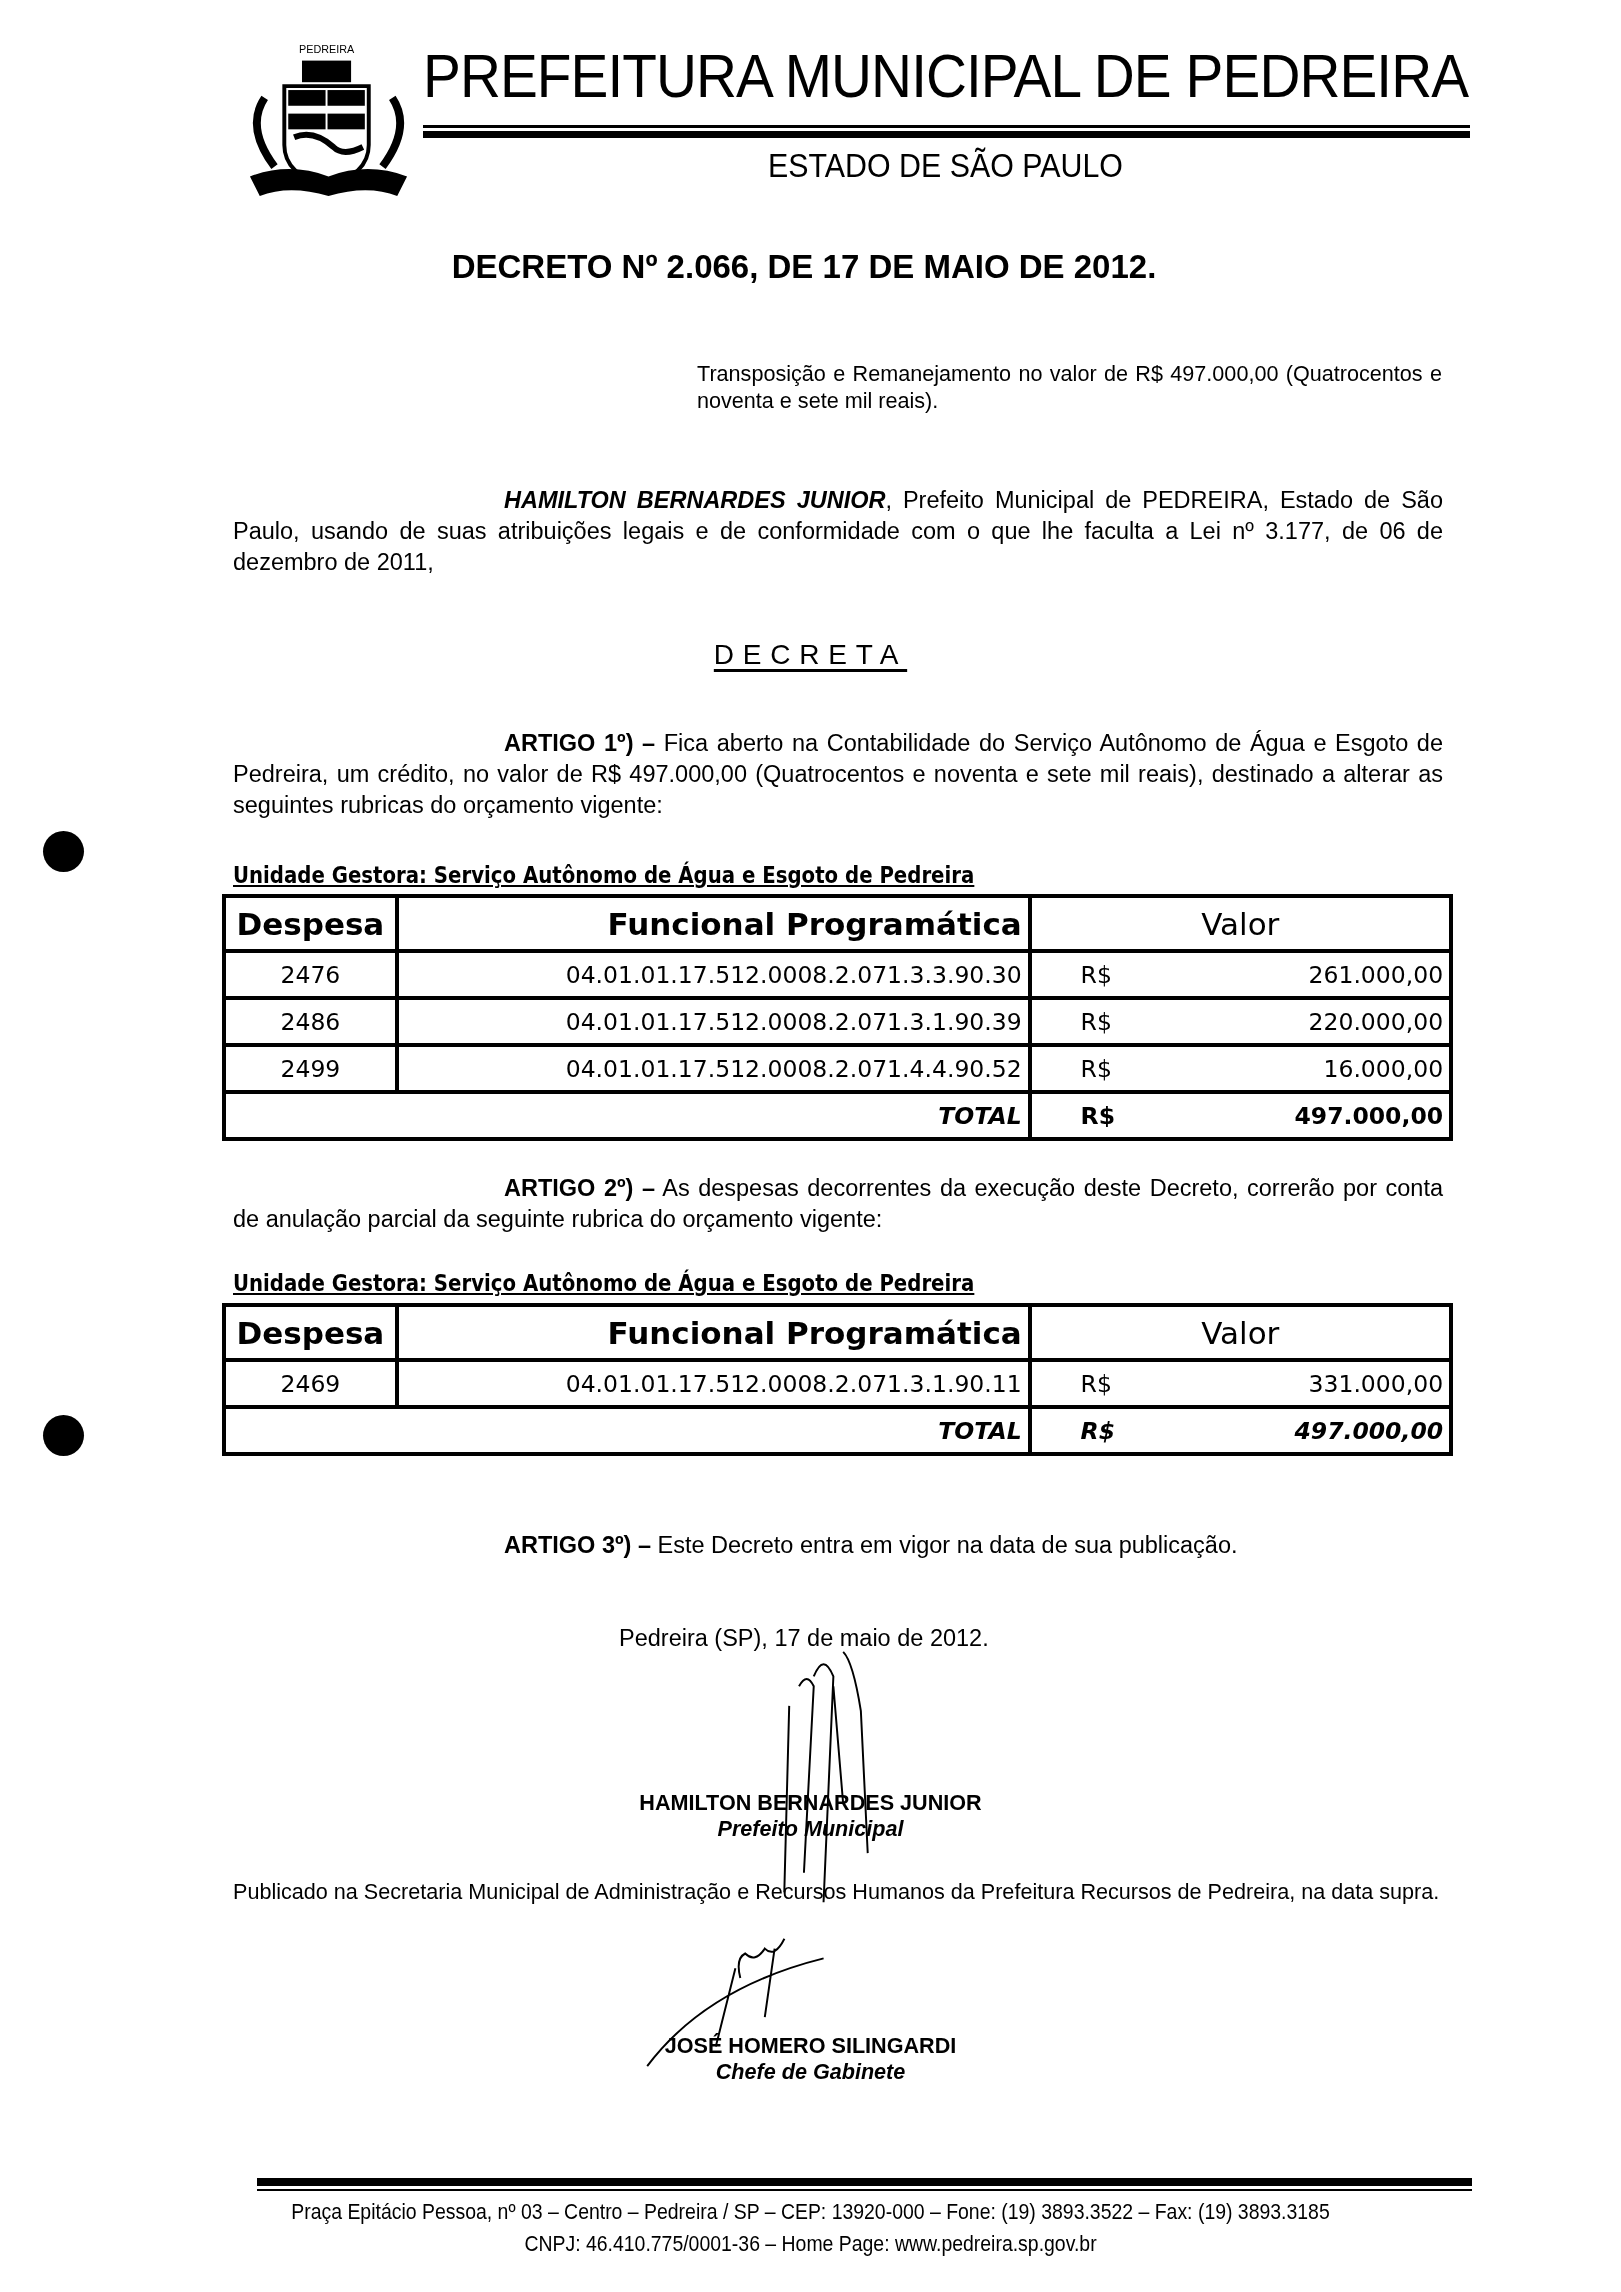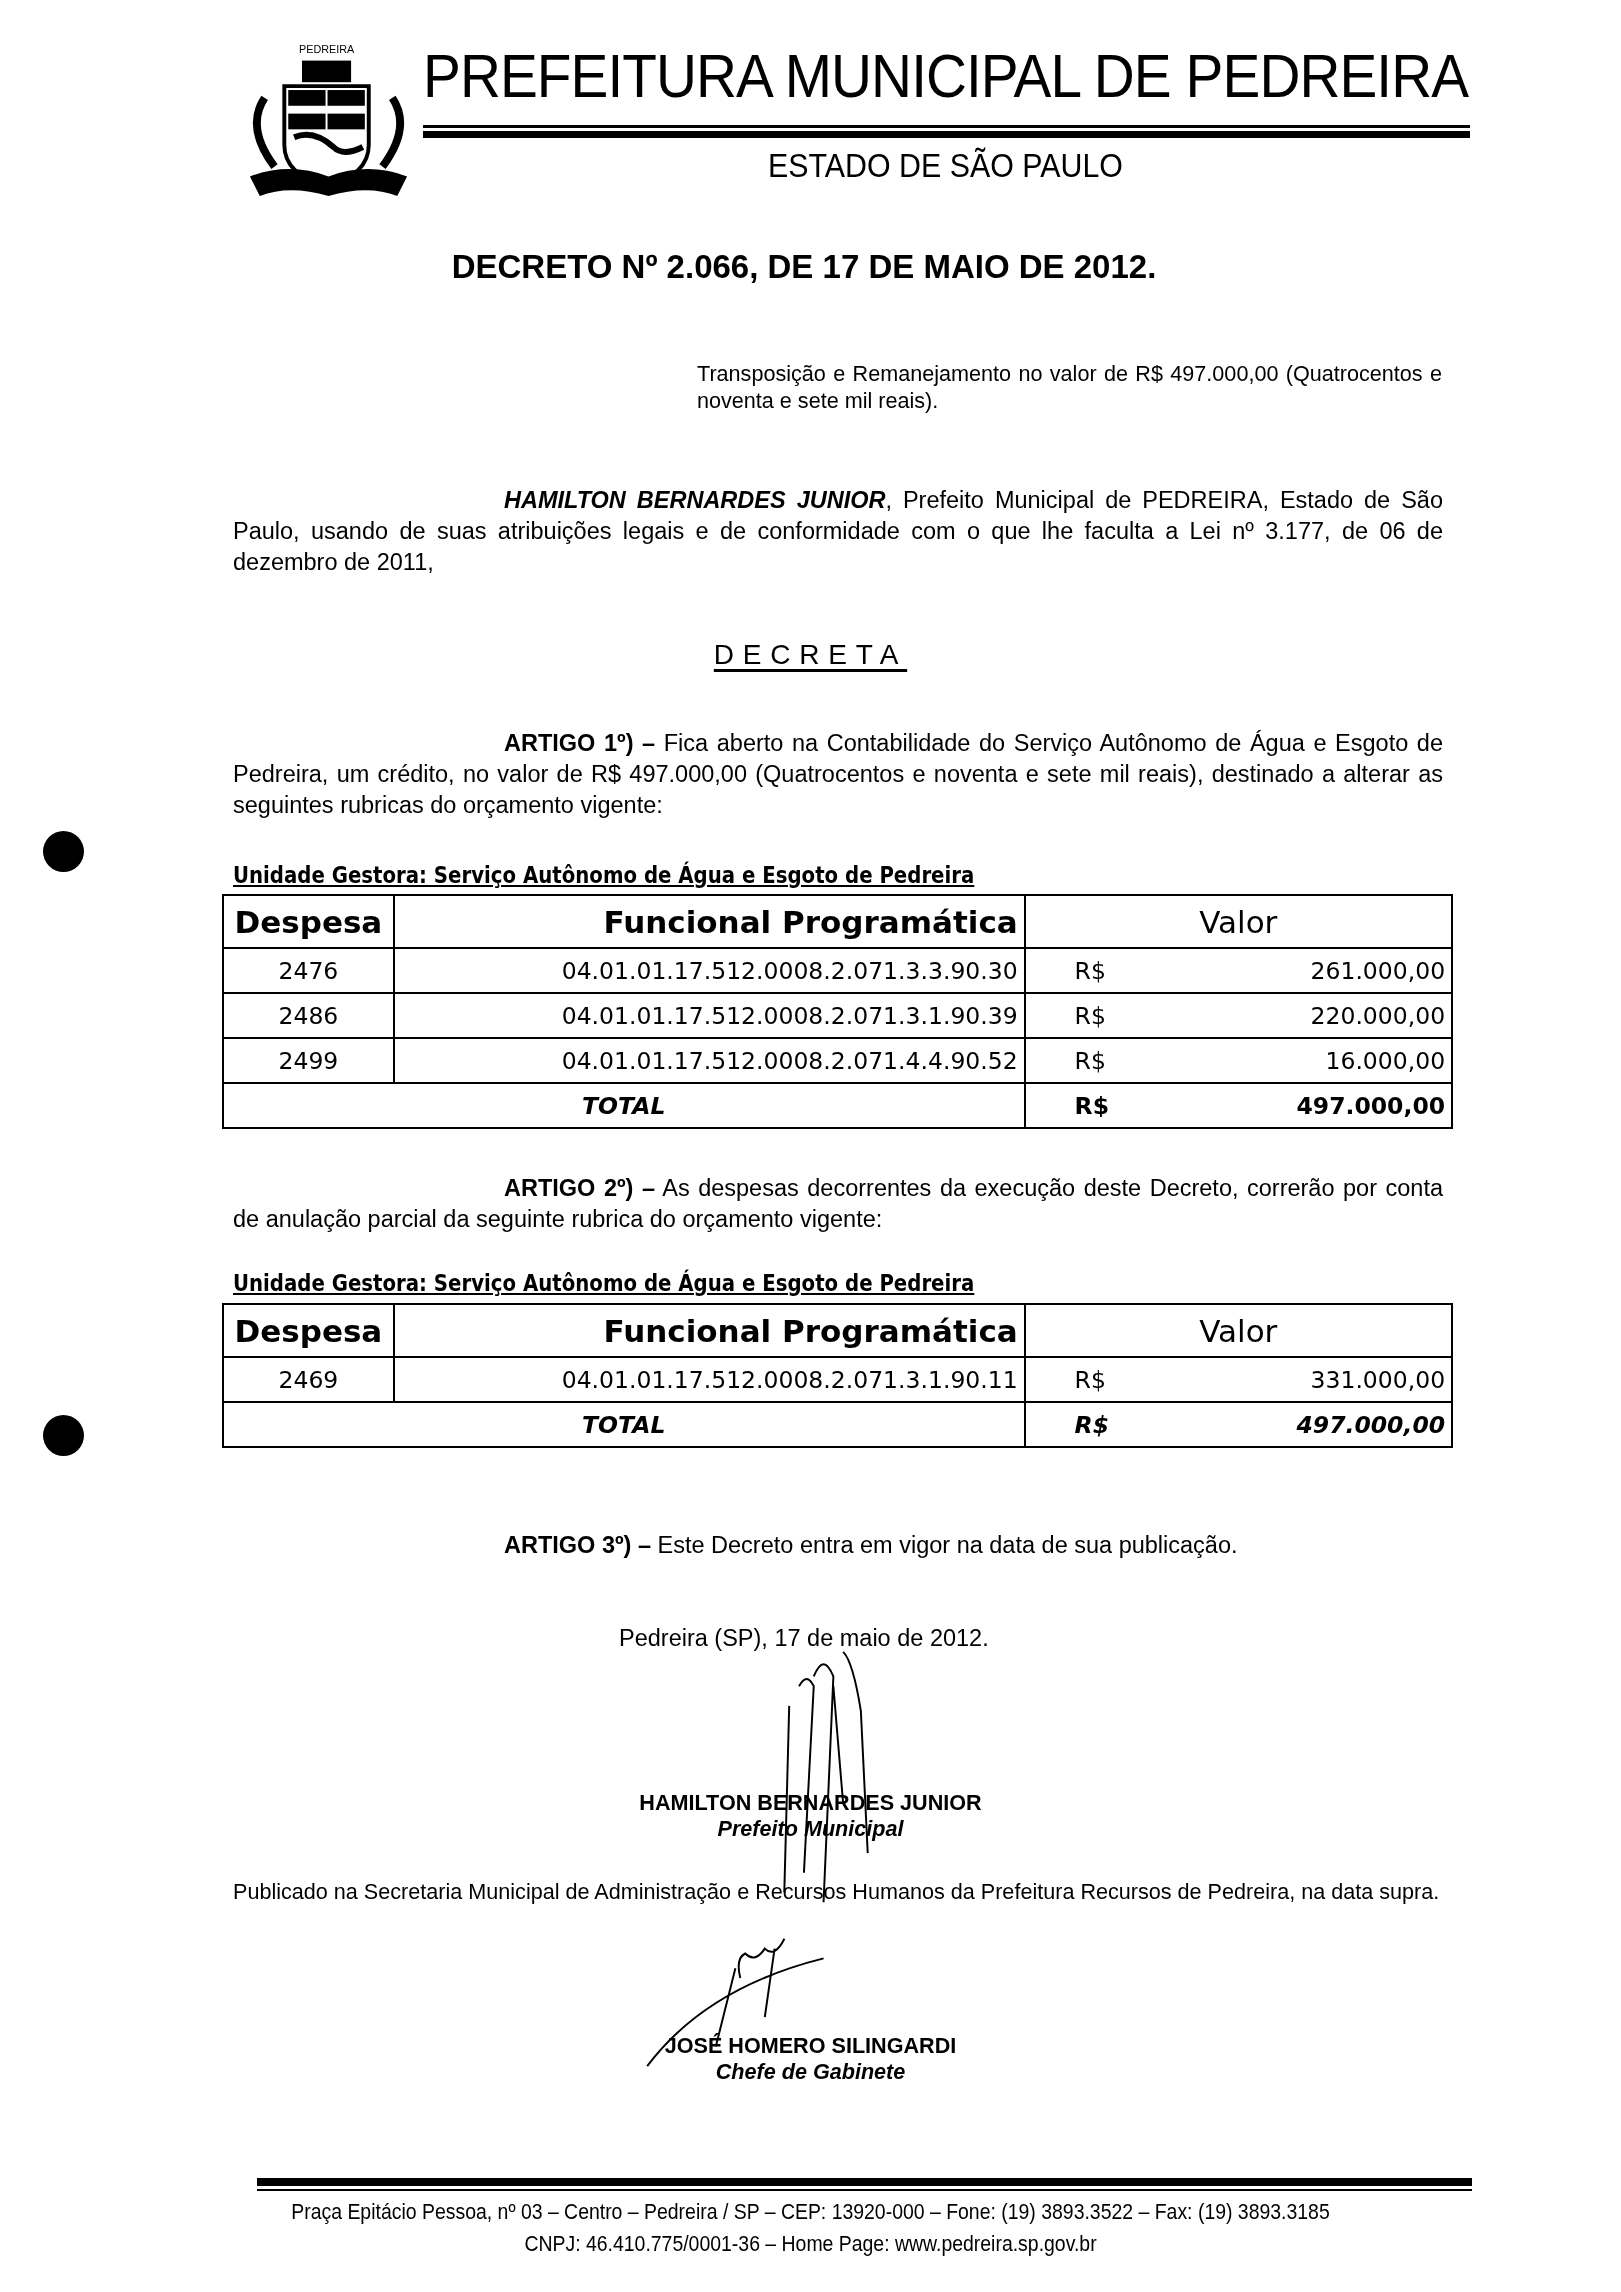--- a/index.html
+++ b/index.html
@@ -18,28 +18,28 @@
 
   .para { left: 233px; width: 1210px; font-size: 23.5px; line-height: 31px; text-align: justify; }
   .indent { display: inline-block; width: 271px; }
 
   .decreta { left: 0; width: 1621px; top: 639px; text-align: center; font-size: 28px; letter-spacing: 8.8px; }
   .decreta span { text-decoration: underline; text-decoration-thickness: 2.9px; text-underline-offset: 4.9px; }
 
   .unit-label { left: 233px; font-size: 23.5px; font-weight: bold; text-decoration: underline; white-space: nowrap; font-family: "DejaVu Sans", sans-serif; transform: scaleX(0.84); transform-origin: left top; }
 
   table.budget { position: absolute; left: 222px; width: 1231px; border-collapse: collapse; font-family: "DejaVu Sans", sans-serif; }
-  table.budget td, table.budget th { border: 2px solid #000000; padding: 0 5.9px; font-size: 23.5px; height: 43px; }
+  table.budget td, table.budget th { border: 4px solid #000000; padding: 0 5.9px; font-size: 23.5px; height: 43px; }
   table.budget th { font-size: 31px; height: 51px; font-weight: bold; }
   table.budget th.valor { font-weight: normal; }
   .c-desp { width: 157px; text-align: center; }
   .c-func { width: 617px; text-align: right; }
   .c-rs { width: 88px; text-align: left; border-right: none !important; padding-left: 49px !important; }
   .c-val { text-align: right; border-left: none !important; }
-  .tot-label { text-align: center; font-style: italic; font-weight: bold; border-radius: 15px; }
+  .tot-label { text-align: right; font-style: italic; font-weight: bold; border-radius: 15px; }
   .bold { font-weight: bold; }
   .italicbold { font-weight: bold; font-style: italic; }
 
   .sign-block { left: 0; width: 1621px; text-align: center; }
   .sign-name { font-size: 21.6px; font-weight: bold; }
   .sign-role { font-size: 21.6px; font-style: italic; font-weight: bold; }
 
   .footer-rule1 { left: 257px; top: 2178px; width: 1215px; height: 7.8px; background: #000; }
   .footer-rule2 { left: 257px; top: 2189px; width: 1215px; height: 2px; background: #000; }
   .footer-line { left: 0; width: 1621px; text-align: center; font-size: 21.6px; white-space: nowrap; transform: scaleX(0.9); transform-origin: center top; }

